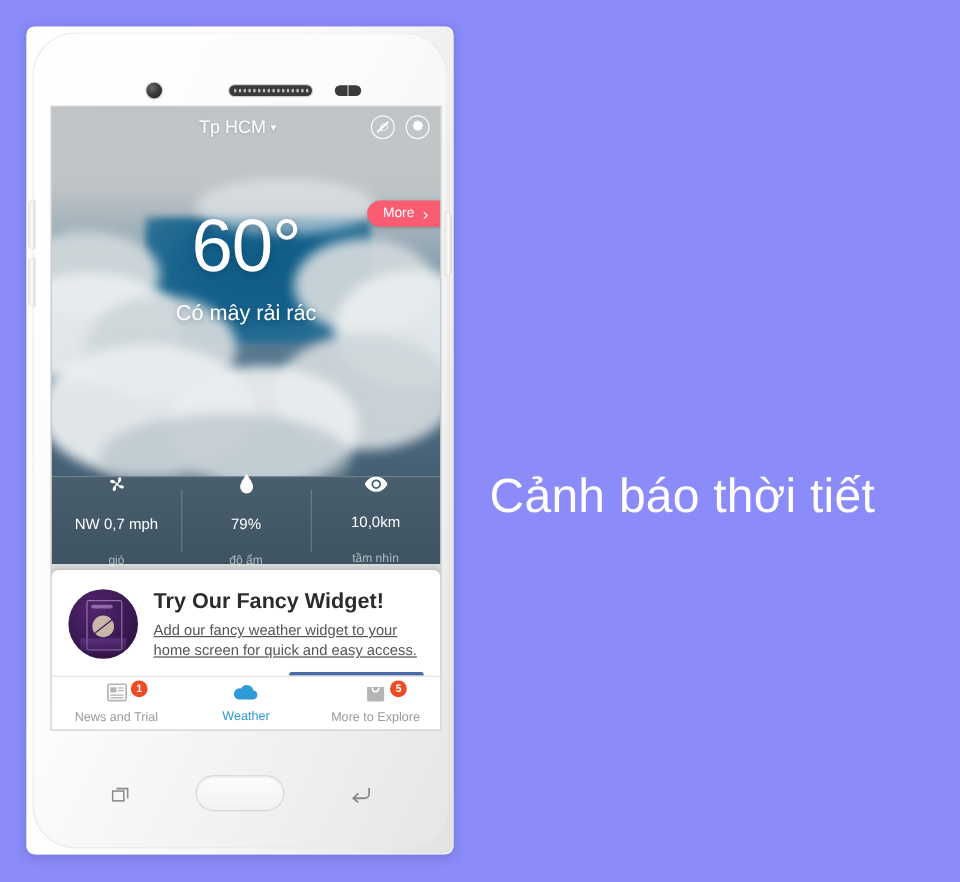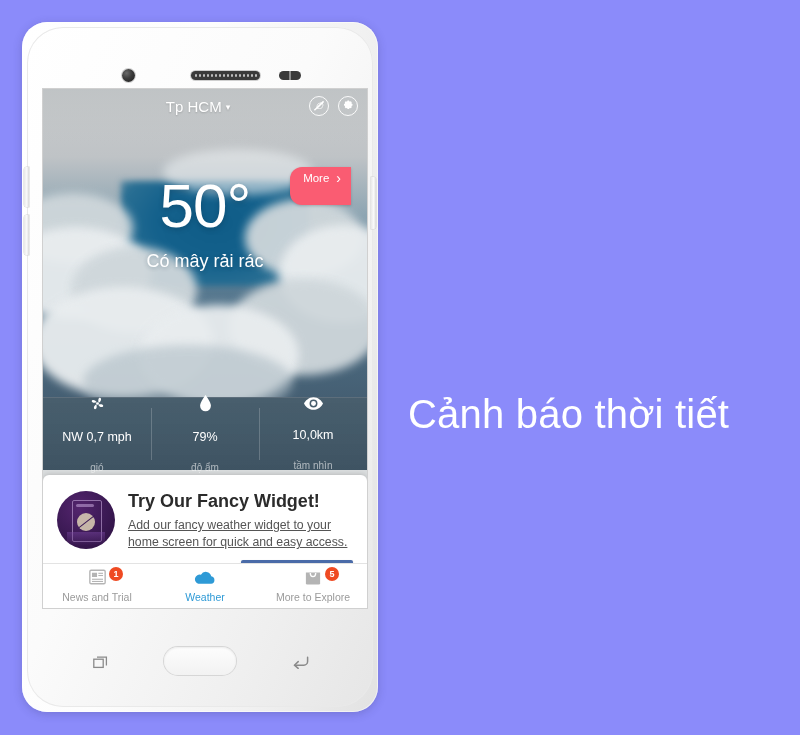--- a/index.html
+++ b/index.html
@@ -21,21 +21,21 @@
     letter-spacing:.2px;
     white-space:nowrap;
     font-weight:400;
   }
 
   
   #phone{
     position:absolute;
     left:22px; top:22px;
     width:356px; height:690px;
-    border-radius:25px;
+    border-radius:7px;
     background:linear-gradient(100deg,#ffffff 0%,#fdfdfd 40%,#f1f1f1 72%,#e2e2e2 100%);
     box-shadow:0 2px 10px rgba(40,40,90,.22), 0 0 0 1px rgba(255,255,255,.5) inset;
   }
   #phone-inner{
     position:absolute;
     left:5px; top:5px; right:5px; bottom:5px;
     border-radius:36px;
     background:linear-gradient(115deg,#ffffff 0%,#fbfbfb 45%,#efefef 78%,#e6e6e6 100%);
     box-shadow:0 0 0 1px #e9e9e9 inset;
   }
@@ -83,21 +83,21 @@
   
   #app-header{position:absolute;left:0;right:0;top:0;height:34px;display:flex;align-items:center;}
   #city{flex:1;text-align:center;color:#fff;font-size:15px;padding-left:44px;
         text-shadow:0 1px 2px rgba(0,0,0,.18);}
   #city .caret{font-size:9px;margin-left:4px;vertical-align:2px;}
   .hdr-icon{width:18px;height:18px;border-radius:50%;border:1.6px solid rgba(255,255,255,.92);
     margin-right:9px;position:relative;flex:0 0 auto;}
   .hdr-icon svg{position:absolute;left:50%;top:50%;transform:translate(-50%,-50%);}
 
   
-  #more-pill{position:absolute;right:16px;top:78px;height:22px;padding:0 10px 16px 13px;
+  #more-pill{position:absolute;right:0;top:78px;height:22px;padding:0 10px 0 13px;
     display:flex;align-items:center;gap:7px;
     background:#fa5c72;border-radius:12px 0 0 12px;color:#fff;font-size:11.5px;
     box-shadow:0 1px 3px rgba(0,0,0,.18);}
   #more-pill .chev{font-size:14px;line-height:1;font-weight:300;}
 
   
   #temp-block{position:absolute;left:0;right:0;top:86px;text-align:center;color:#fff;}
   #temp{font-size:62px;line-height:1;font-weight:300;letter-spacing:-1px;
     text-shadow:0 2px 5px rgba(10,40,60,.28);}
   #cond{font-size:18px;margin-top:14px;font-weight:300;
@@ -229,21 +229,21 @@
           </svg>
         </div>
       </div>
 
       <div id="more-pill">
         <span>More</span>
         <span class="chev">›</span>
       </div>
 
       <div id="temp-block">
-        <div id="temp">50°</div>
+        <div id="temp">60°</div>
         <div id="cond">Có mây rải rác</div>
       </div>
 
       <div id="metrics">
         <div class="metric">
           <span class="m-ico">
             <svg width="17" height="17" viewBox="0 0 24 24" aria-hidden="true">
               <circle cx="12" cy="12" r="1.9" fill="#fff"></circle>
               <path fill="#fff" d="M11 10.4C10 8.6 7.6 6.4 5.2 7c-2 .6-1.6 3 .3 3.6 1.4.5 3.6.2 5.5-.2z"></path>
               <path fill="#fff" d="M13 13.6c1 1.8 3.4 4 5.8 3.4 2-.6 1.6-3-.3-3.6-1.4-.5-3.6-.2-5.5.2z"></path>

